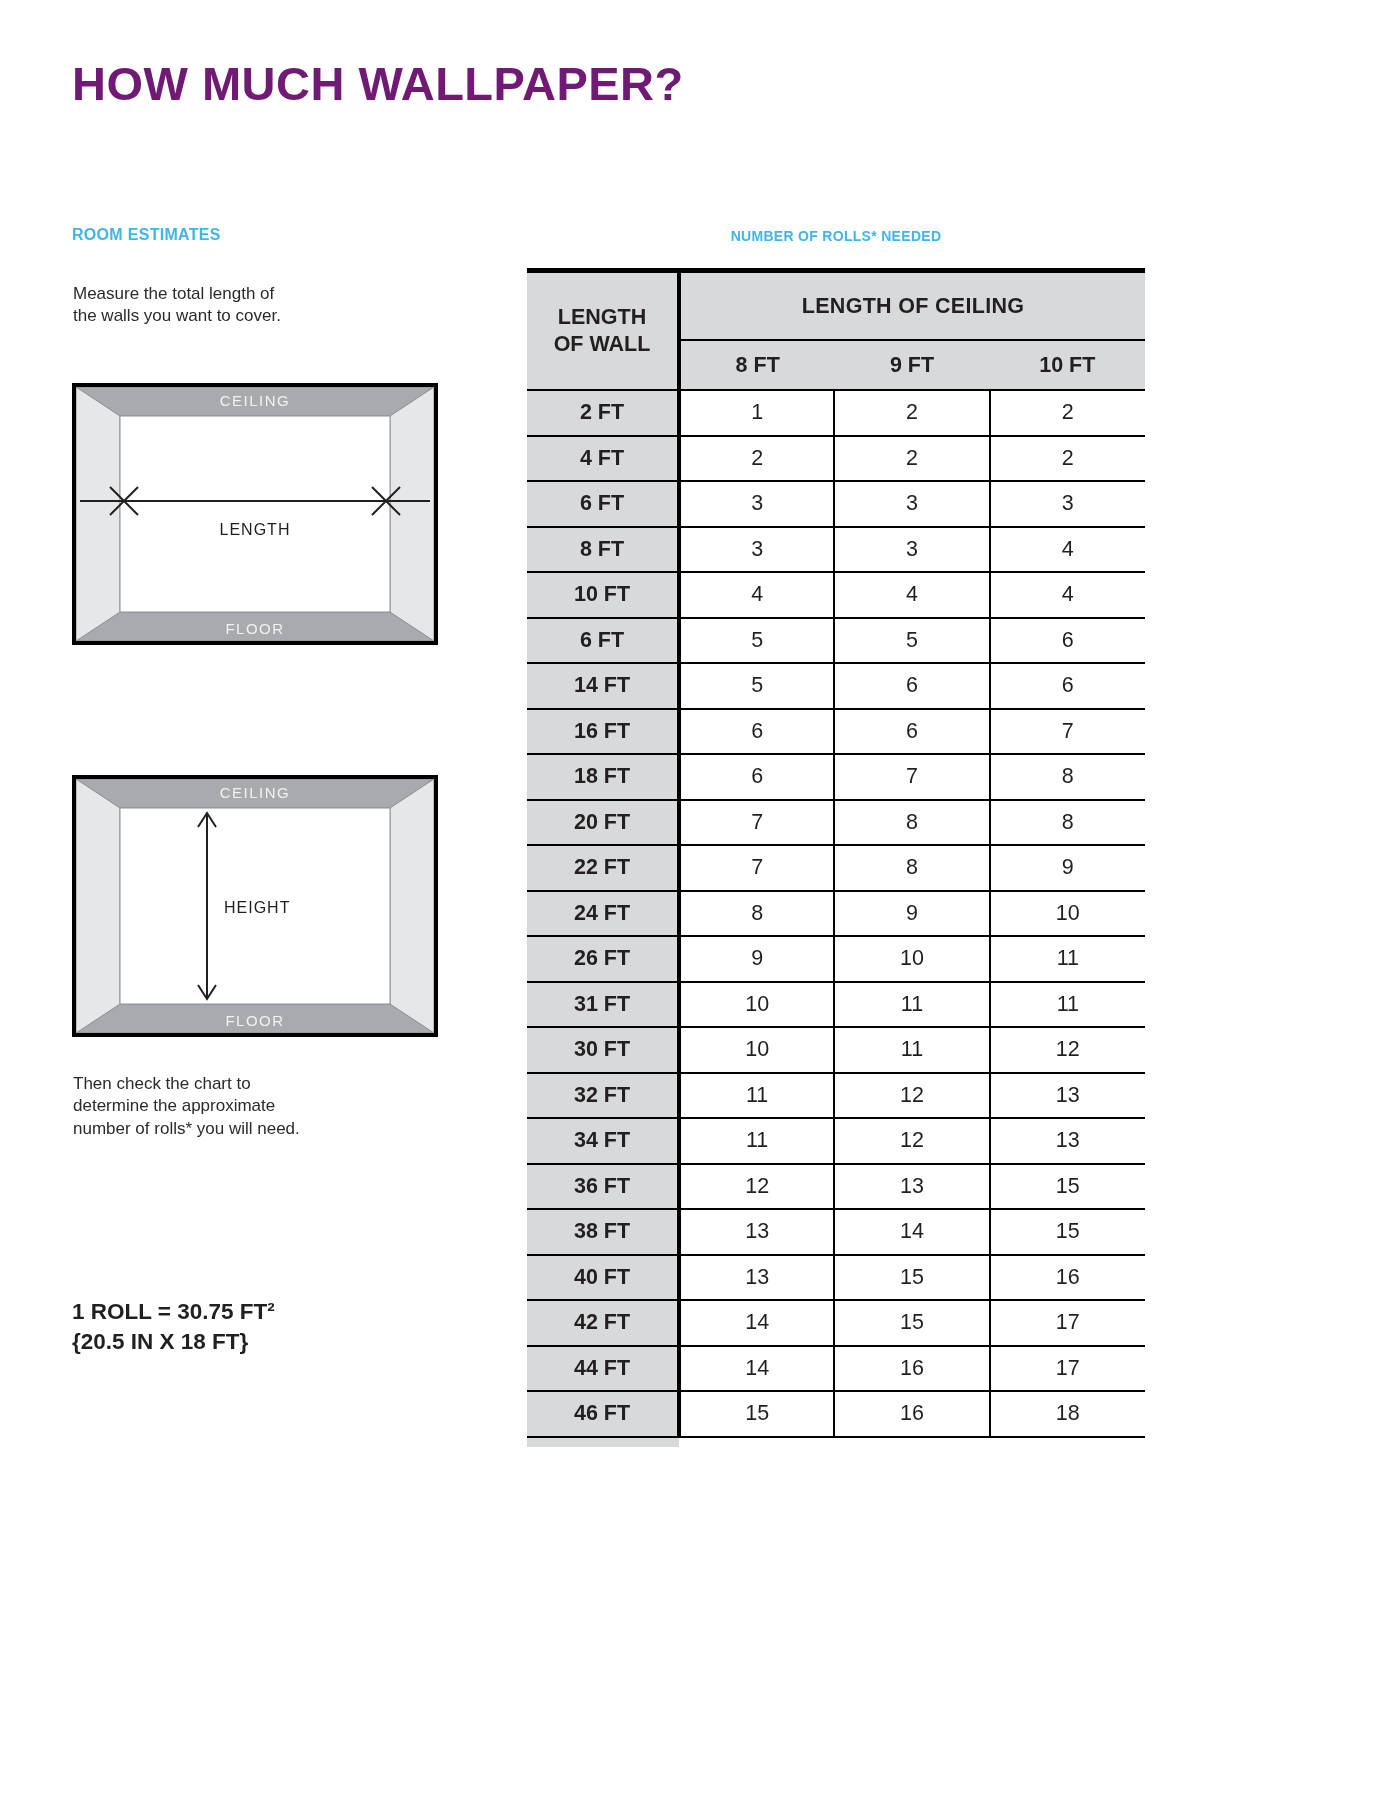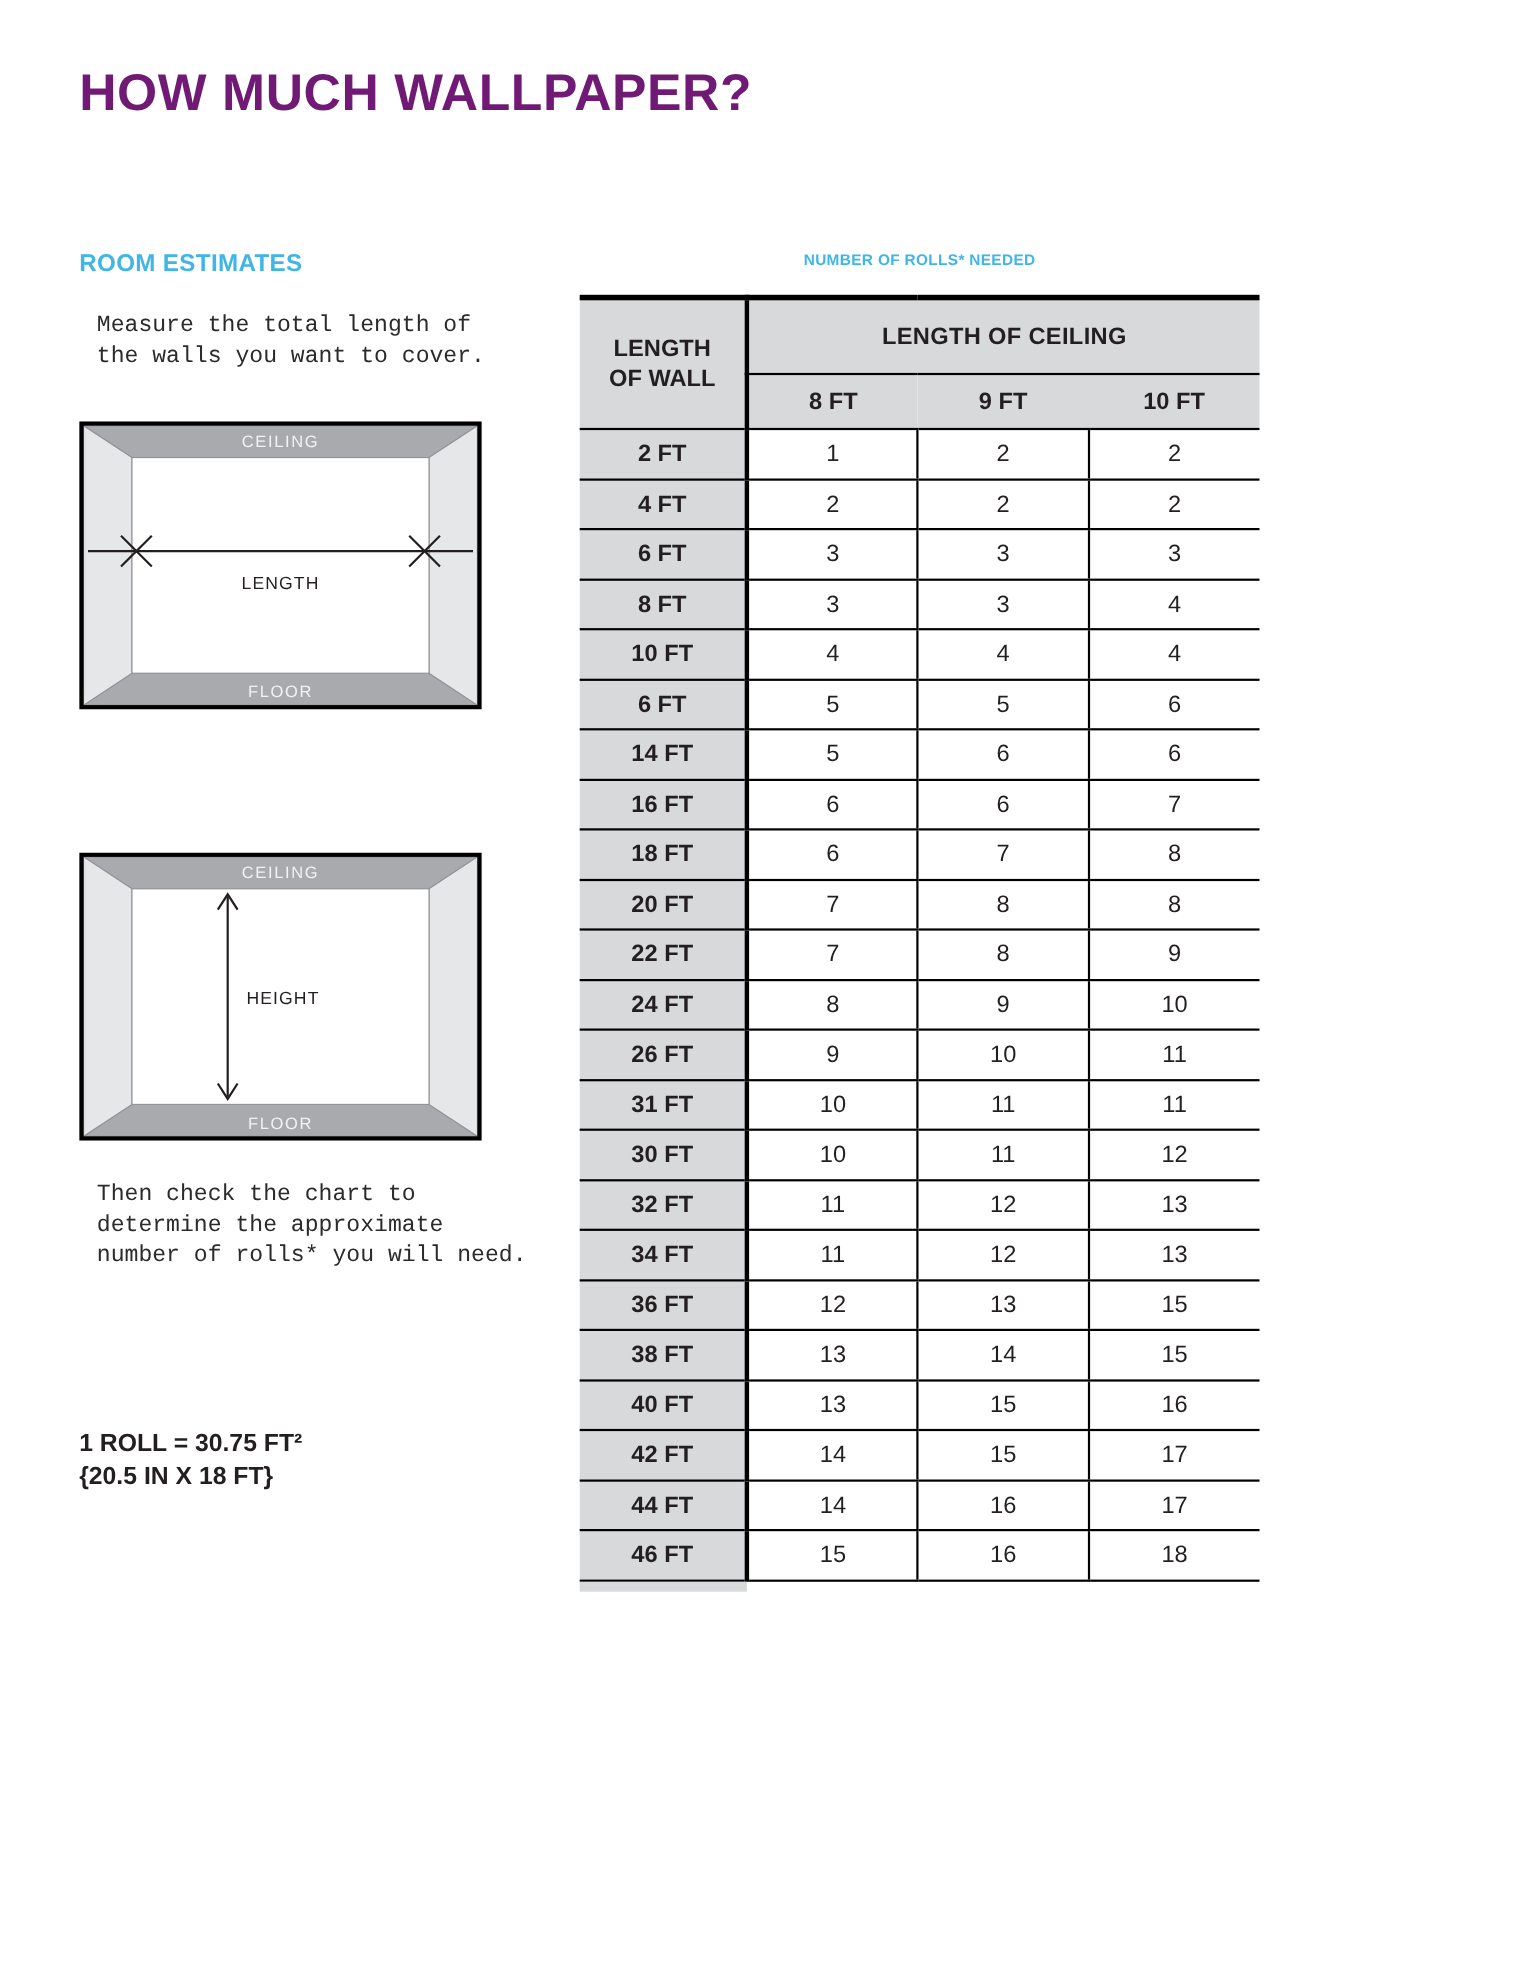--- a/index.html
+++ b/index.html
@@ -18,34 +18,33 @@
     top: 56px;
     margin: 0;
     font-size: 47px;
     font-weight: bold;
     letter-spacing: 0.5px;
     color: #701a75;
   }
   .section-title {
     position: absolute;
     left: 72px;
-    font-size: 22px;
+    font-size: 16px;
     font-weight: bold;
     color: #41b6e6;
     letter-spacing: 0.3px;
   }
   .para {
     position: absolute;
-    left: 88px;
+    left: 73px;
     margin: 0;
-    font-size: 21px;
+    font-size: 17px;
     line-height: 1.32;
     white-space: pre-line;
     color: #2b2b2b;
-    font-family: Liberation Mono, monospace;
   }
   .note {
     position: absolute;
     left: 72px;
     font-size: 22.5px;
     font-weight: bold;
     line-height: 1.33;
     color: #231f20;
   }
   .note .indent { padding-left: 20px; }

